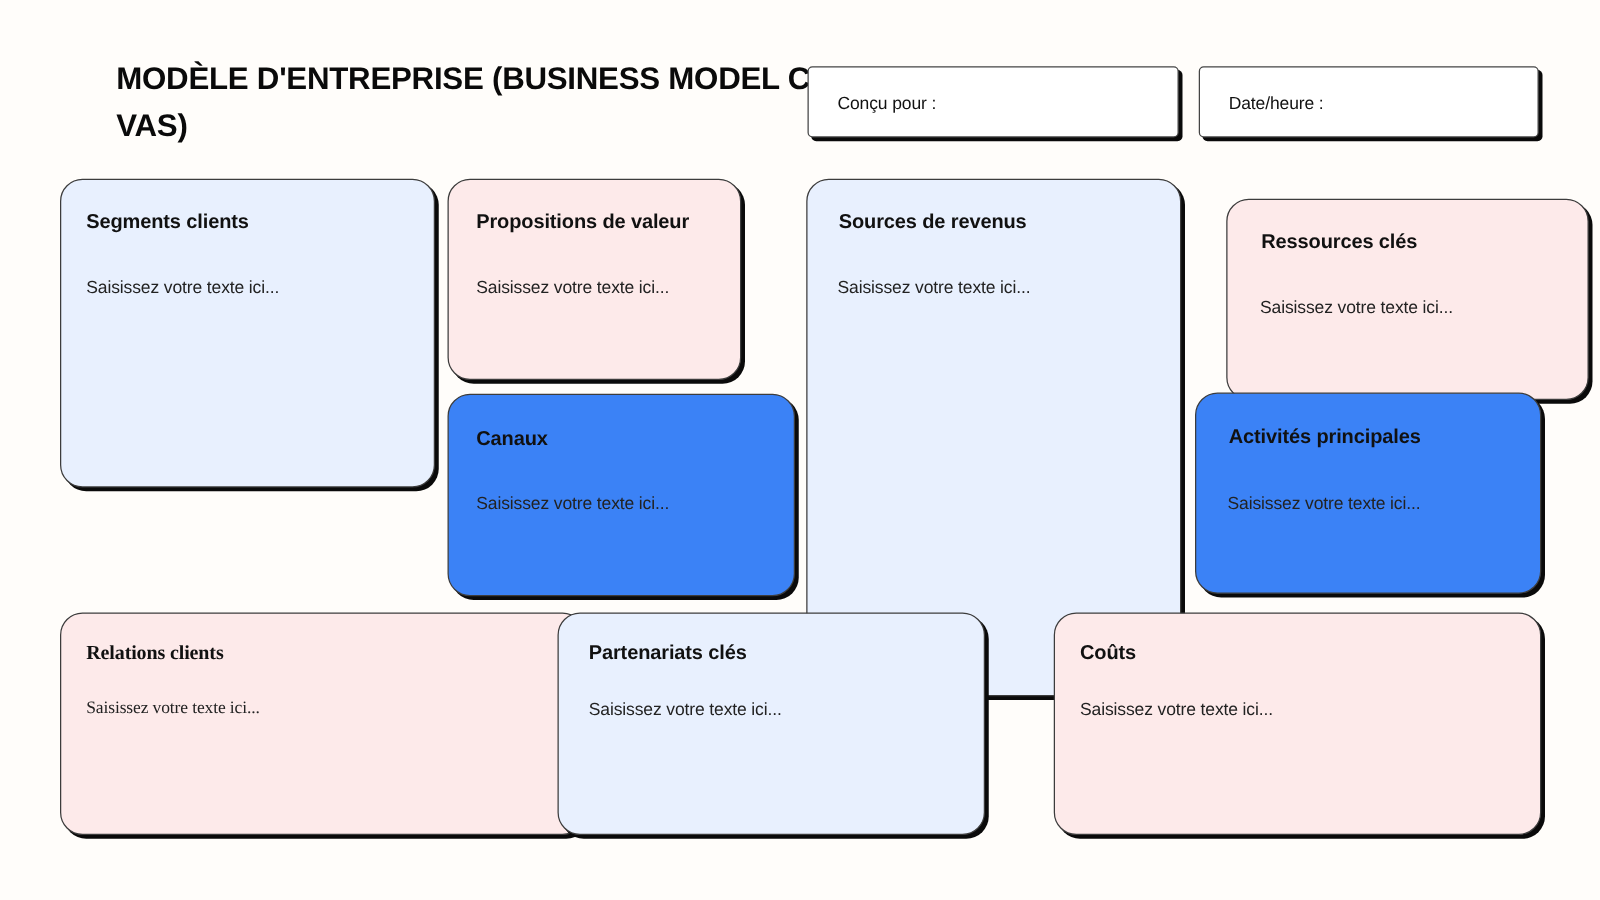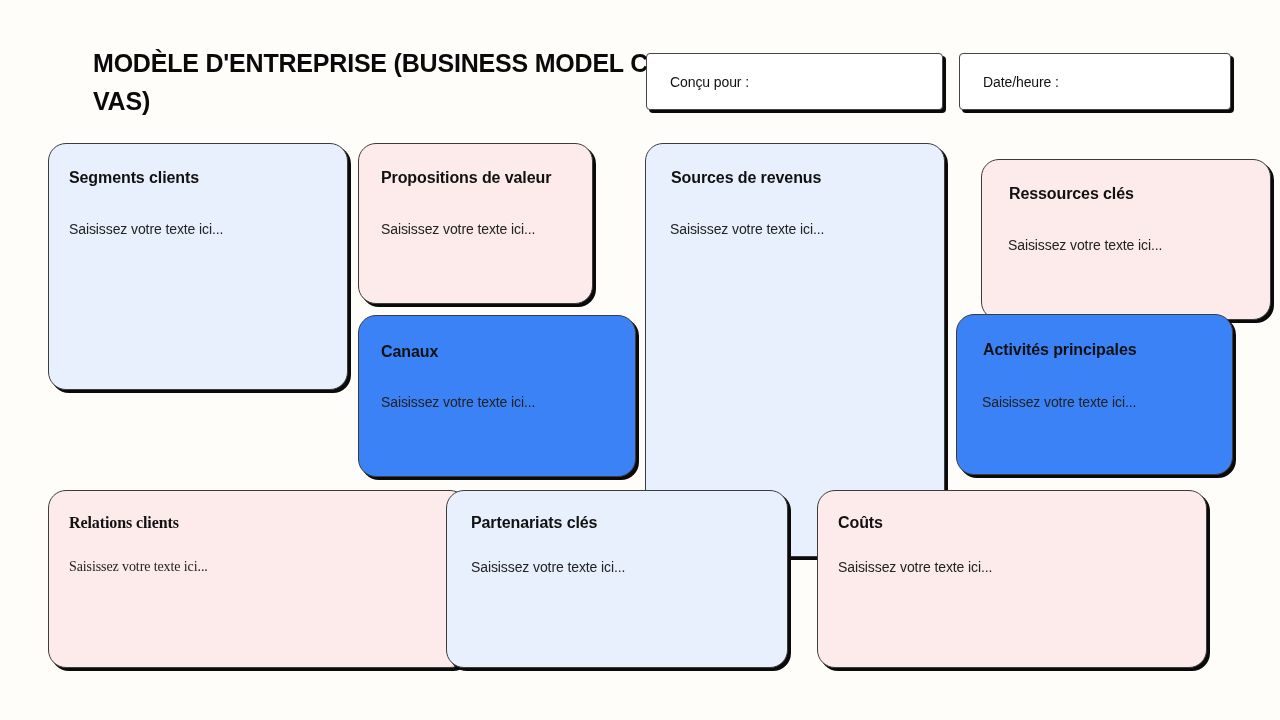--- a/index.html
+++ b/index.html
@@ -116,16 +116,16 @@
 <div class="card pink" style="left:48px; top:490px; width:420px; height:178px;font-family:Liberation Serif, serif;">
   <div class="card-title" style="top:23px;">Relations clients</div>
   <div class="card-body" style="top:68px;">Saisissez votre texte ici...</div>
 </div>
 
 <div class="card blue" style="left:446px; top:490px; width:342px; height:178px;">
   <div class="card-title" style="left:24px; top:23px;">Partenariats clés</div>
   <div class="card-body" style="left:24px; top:68px;">Saisissez votre texte ici...</div>
 </div>
 
-<div class="card pink" style="left:817px; top:490px; width:390px; height:178px;text-decoration:underline;">
+<div class="card pink" style="left:843px; top:490px; width:390px; height:178px;text-decoration:underline;">
   <div class="card-title" style="top:23px;">Coûts</div>
   <div class="card-body" style="top:68px;">Saisissez votre texte ici...</div>
 </div>
 
 </body></html>

